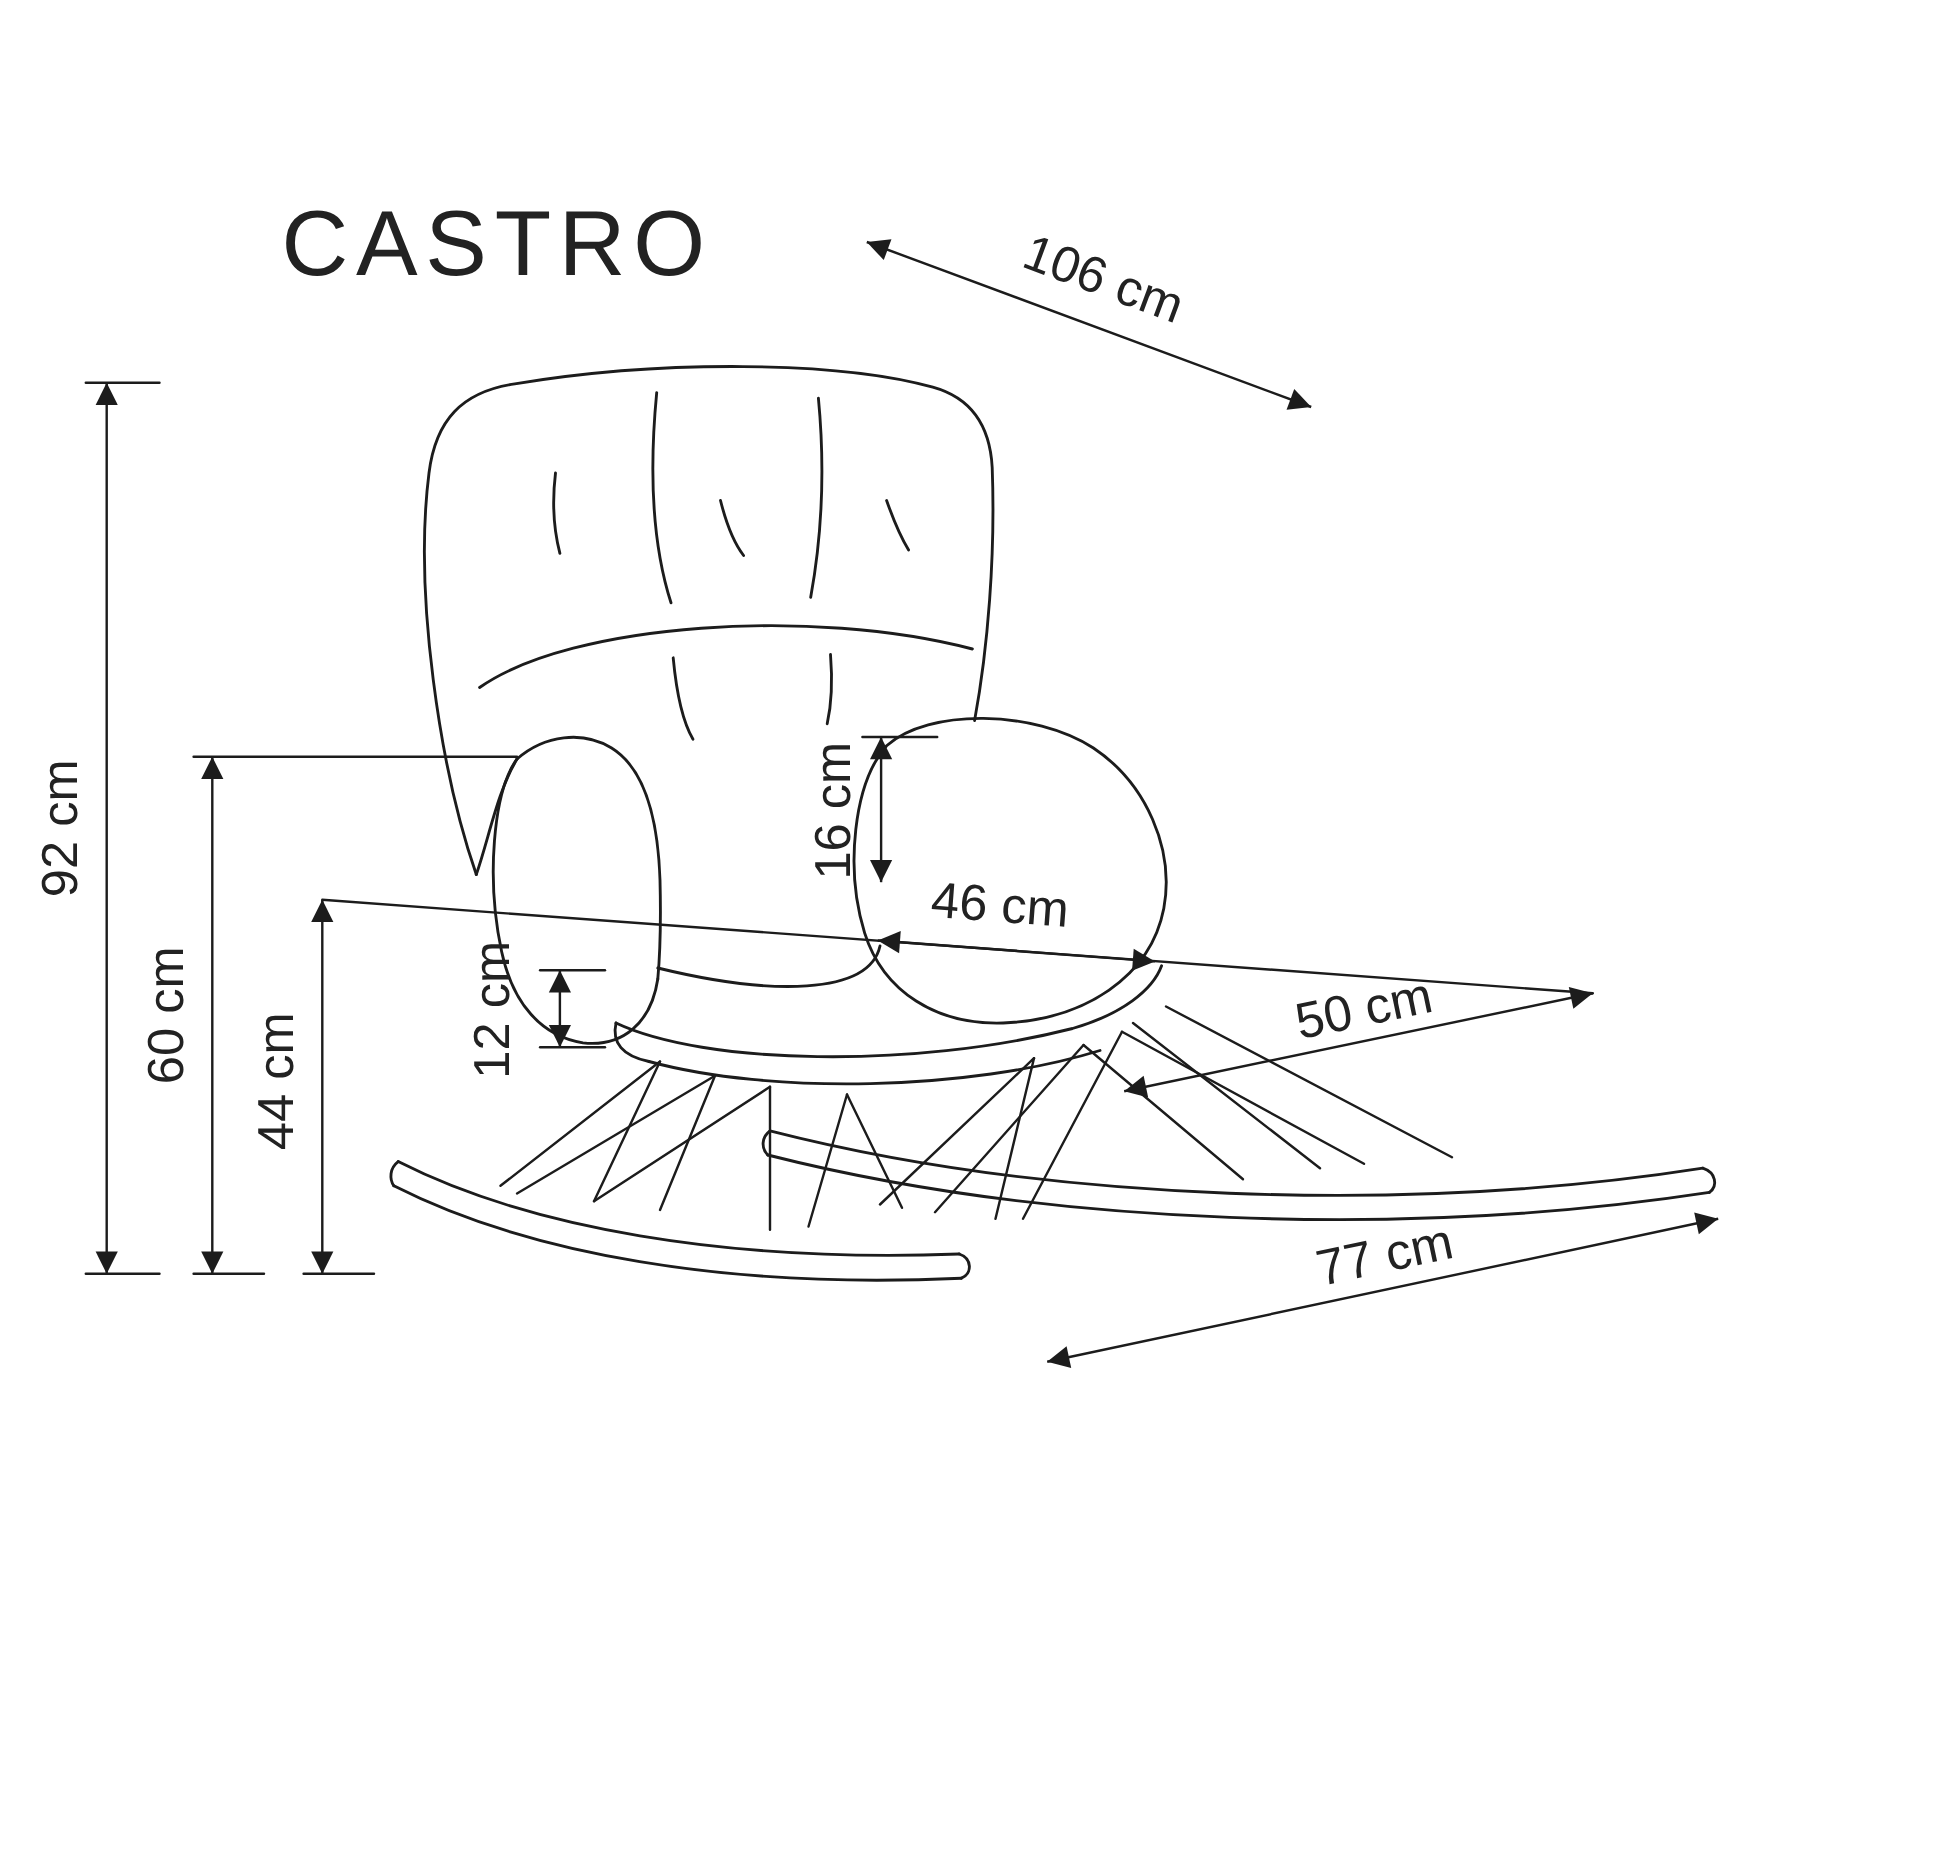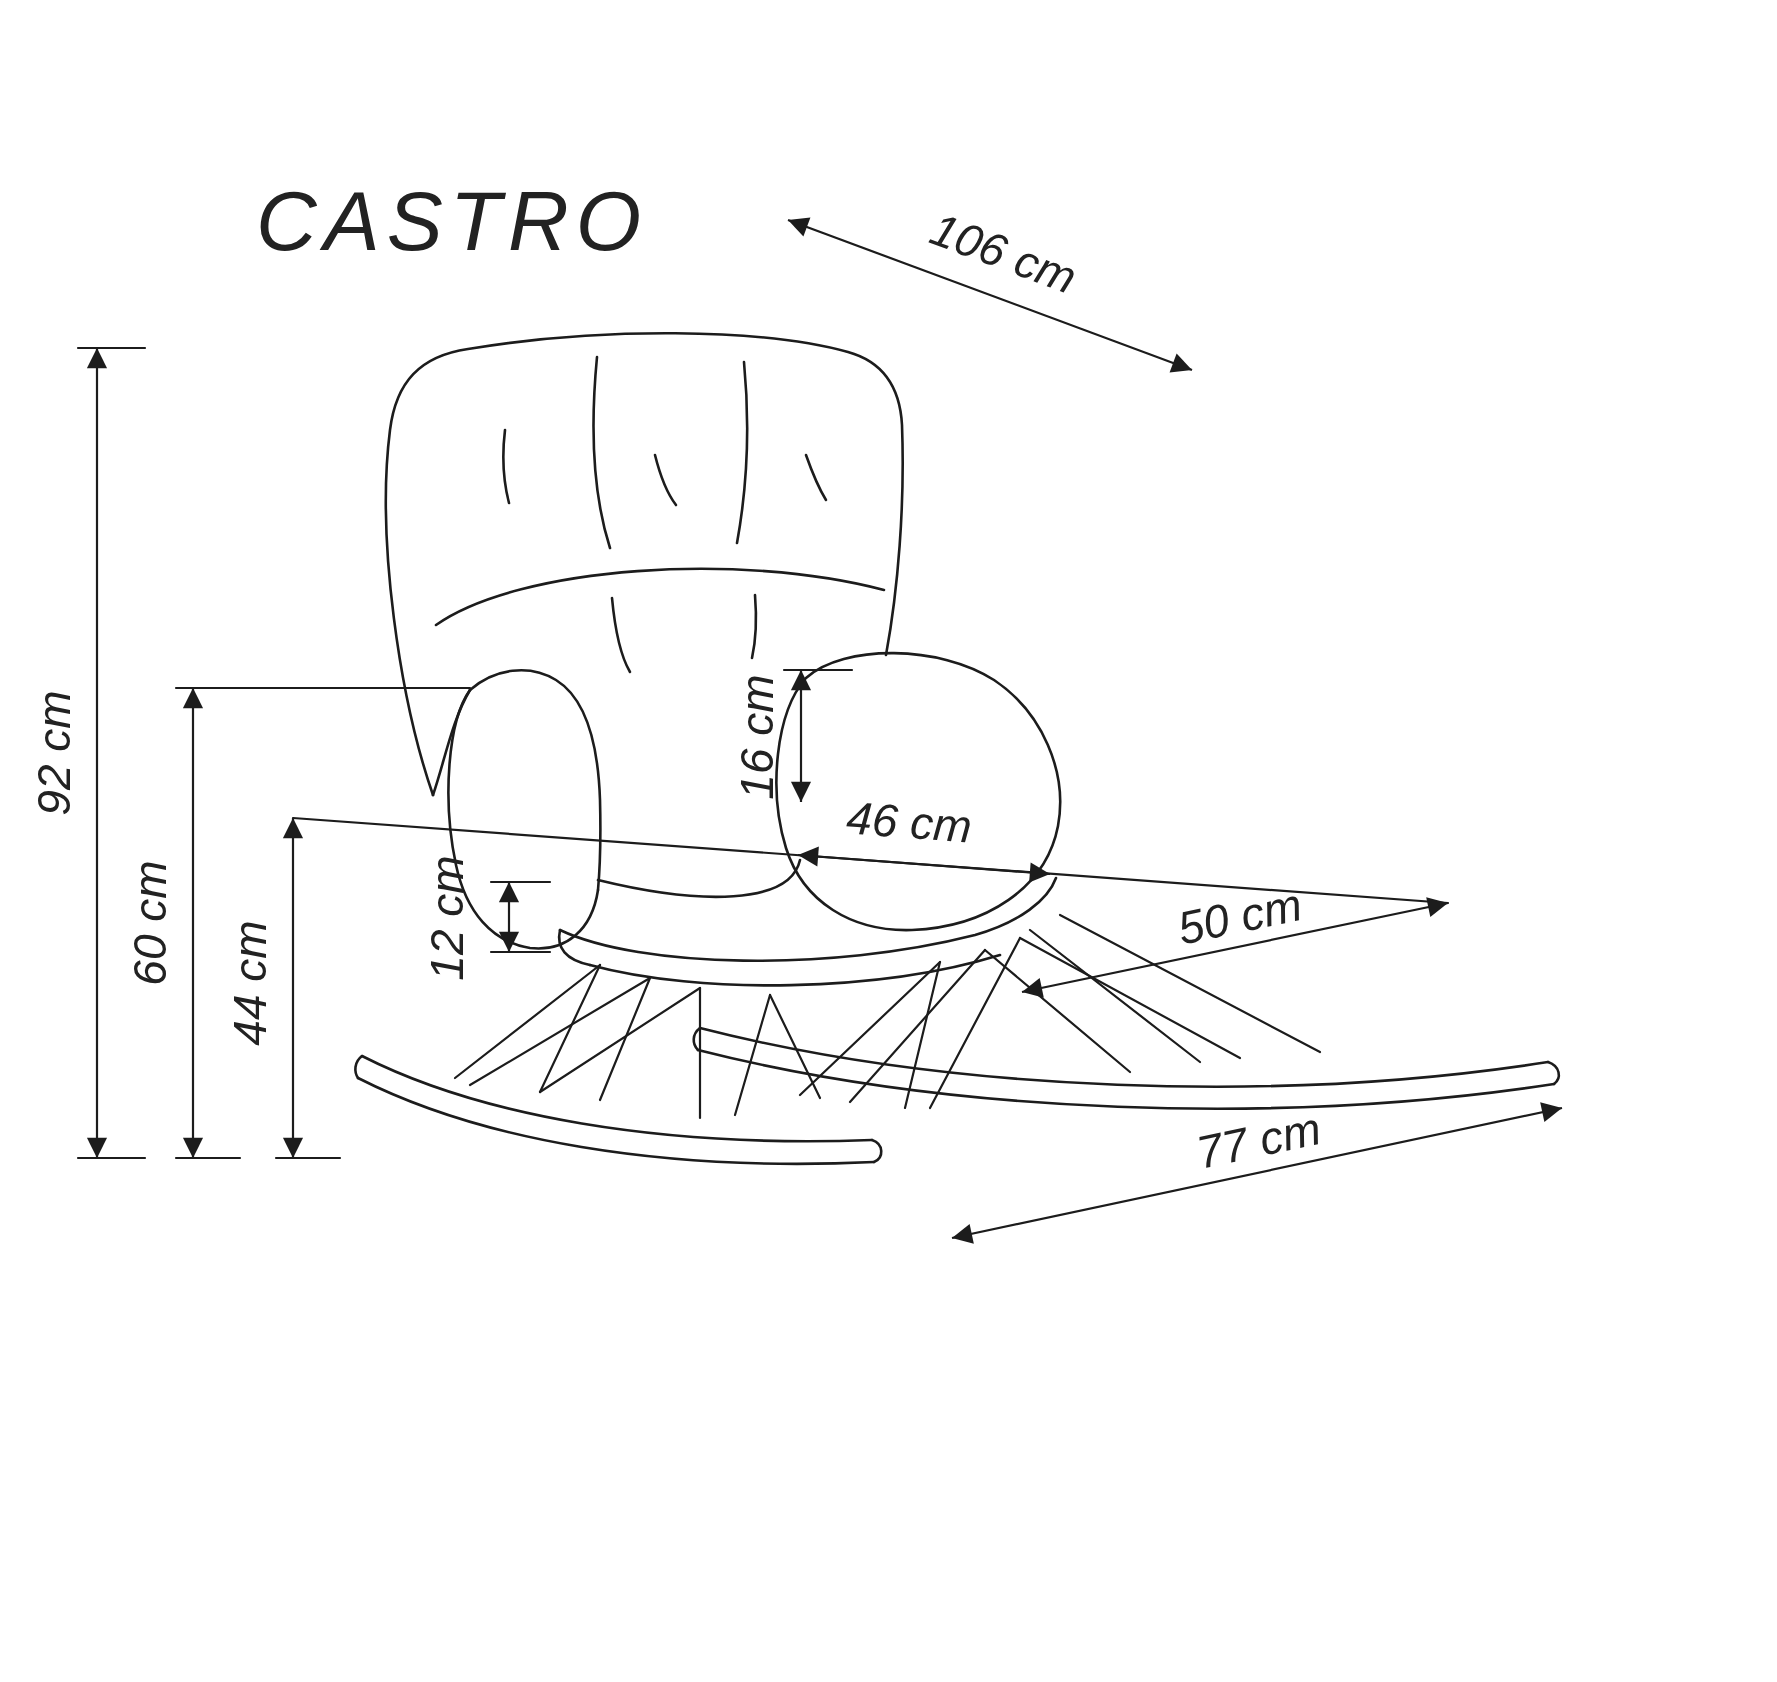--- a/index.html
+++ b/index.html
@@ -2,21 +2,20 @@
 <html><head>
 <meta charset="utf-8">
 <style>
   html, body { margin: 0; padding: 0; background: #ffffff; }
   .canvas {
     position: relative;
     width: 1777px;
     height: 1682px;
     background: #ffffff;
     overflow: hidden;
-    font-style: italic;
   }
   svg { display: block; }
   .stroke {
     fill: none;
     stroke: #1c1c1c;
     stroke-width: 2.6;
     stroke-linecap: round;
     stroke-linejoin: round;
   }
   .thin {

